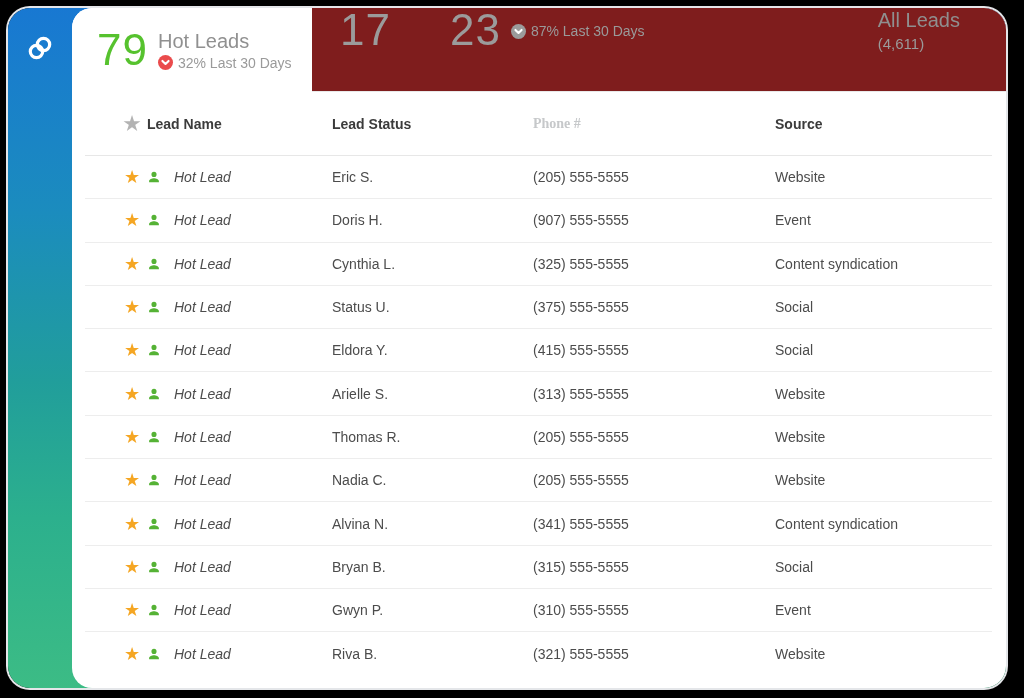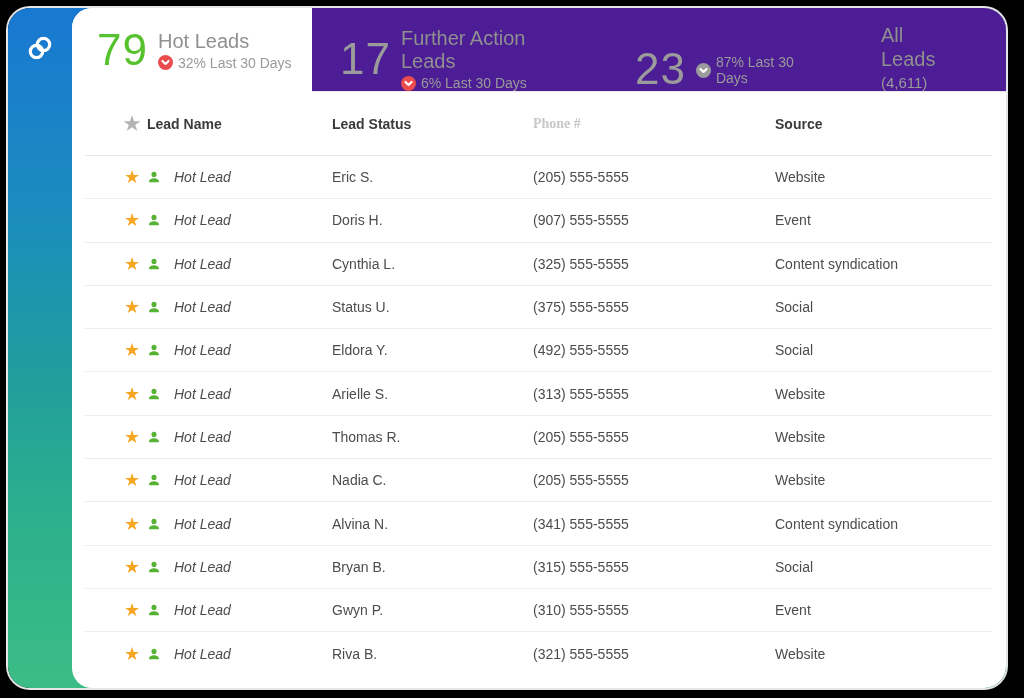--- a/index.html
+++ b/index.html
@@ -27,22 +27,22 @@
     border-radius:20px 0 0 20px;
     overflow:hidden;
   }
   
   .header { display:flex; height:84px; }
   .stat-tab {
     flex:0 0 240px; background:#fff;
     display:flex; align-items:center; padding-left:25px;
   }
   .header-rest {
-    flex:1; background:#4c1d95; border-bottom:1px solid #e9e9e9;
-    display:flex; align-items:flex-end; padding-left:28px; gap:59px;
+    flex:1; background:#7f1d1d; border-bottom:1px solid #e9e9e9;
+    display:flex; align-items:flex-start; padding-left:28px; gap:59px;
   }
   .stat { display:flex; align-items:center; gap:10px; cursor:pointer; }
   .stat-value {
     font-size:44px; font-weight:300; color:#9b9b9b; letter-spacing:1px; line-height:1;
   }
   .stat-value.green { color:#56c22e; }
   .stat-right { display:flex; flex-direction:column; }
   .stat-label { font-size:20px; color:#909090; line-height:1.15; }
   .stat-change { display:flex; align-items:center; gap:5px; margin-top:2px; }
   .stat-change span.txt { font-size:14px; color:#9a9a9a; }
@@ -110,31 +110,20 @@
               <span class="txt">32% Last 30 Days</span>
             </div>
           </div>
         </div>
       </div>
 
       <div class="header-rest">
 
         <div class="stat">
           <span class="stat-value">17</span>
-          <div class="stat-right">
-            <span class="stat-label">Further Action Leads</span>
-            <div class="stat-change">
-              <span class="badge red">
-                <svg width="15" height="15" viewBox="0 0 16 16">
-                    <path d="M4.7 6.3 L8 9.6 L11.3 6.3" fill="none" stroke="#fff" stroke-width="2.2" stroke-linecap="round" stroke-linejoin="round"></path>
-                  </svg>
-              </span>
-              <span class="txt">6% Last 30 Days</span>
-            </div>
-          </div>
         </div>
 
         <div class="stat">
           <span class="stat-value">23</span>
           <div class="stat-right">
             <div class="stat-change">
               <span class="badge gray">
                 <svg width="15" height="15" viewBox="0 0 16 16">
                     <path d="M4.7 6.3 L8 9.6 L11.3 6.3" fill="none" stroke="#fff" stroke-width="2.2" stroke-linecap="round" stroke-linejoin="round"></path>
                   </svg>
@@ -237,21 +226,21 @@
     </div>
     <div class="tcell status-cell">
       <span class="person-icon">
         <svg width="14" height="14" viewBox="0 0 24 24" fill="#55b235">
           <path d="M12 12a4.4 4.4 0 1 0 0-8.8A4.4 4.4 0 0 0 12 12zm0 2.2c-3.5 0-8.4 1.8-8.4 5.3v1.3h16.8v-1.3c0-3.5-4.9-5.3-8.4-5.3z"></path>
         </svg>
       </span>
       <span>Hot Lead</span>
     </div>
     <div class="tcell">Eldora Y.</div>
-    <div class="tcell">(492) 555-5555</div>
+    <div class="tcell">(415) 555-5555</div>
     <div class="tcell">Social</div>
   </div>
 
   <div class="grid-row trow">
     <div class="tcell star-cell">
       <span class="row-star">★</span>
     </div>
     <div class="tcell status-cell">
       <span class="person-icon">
         <svg width="14" height="14" viewBox="0 0 24 24" fill="#55b235">

